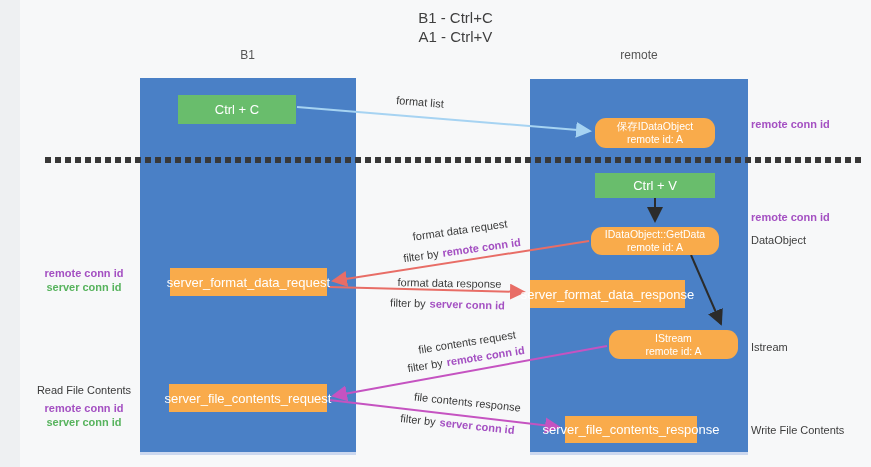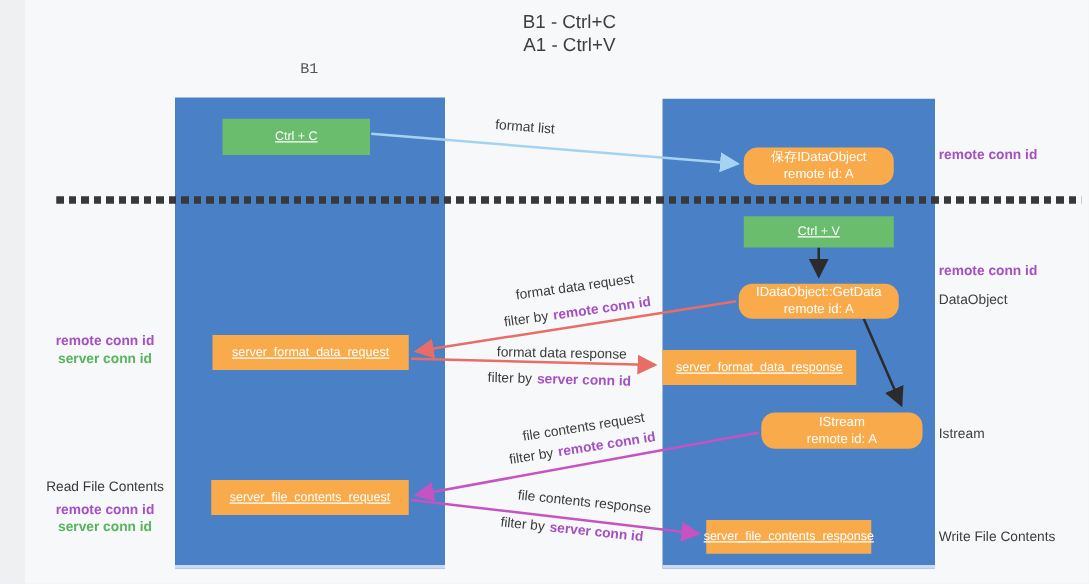--- a/index.html
+++ b/index.html
@@ -10,28 +10,28 @@
     font-family:"Liberation Sans", sans-serif;
     color:#3d3d3d;
     margin-left:20px;
   }
   .title { position:absolute; top:8px; left:0; width:871px; text-align:center;
            font-size:15px; line-height:19px; color:#3f3f3f; }
   .col { position:absolute; background:#4a80c6; border-bottom:3px solid #ccd8ef; }
   .col-left  { left:120px; top:78px; width:216px; height:377px; }
   .col-right { left:510px; top:79px; width:218px; height:376px; }
   .col-header { position:absolute; text-align:center; font-size:12px; line-height:15px; color:#555; }
-  .hdr-left  { left:140px; top:48px; width:175px;font-family:Liberation Mono, monospace; }
+  .hdr-left  { left:140px; top:48px; width:175px; }
   .hdr-right { left:530px; top:48px; width:178px; }
 
   .node { position:absolute; display:flex; flex-direction:column; align-items:center;
           justify-content:center; color:#fff; text-align:center; }
   .green  { background:#69bd6c; }
   .orange { background:#f9ab4b; }
-  .one-line { font-size:10px;text-decoration:underline; }
+  .one-line { font-size:13px; }
   .two-line { font-size:10.5px; line-height:13px;border-radius:11px; }
 
   .n-ctrlc { left:158px; top:95px;  width:118px; height:29px; }
   .n-save  { left:575px; top:118px; width:120px; height:30px; }
   .n-ctrlv { left:575px; top:173px; width:120px; height:25px; }
   .n-getdata { left:571px; top:227px; width:128px; height:28px; }
   .n-fmt-req  { left:150px; top:268px; width:157px; height:28px; }
   .n-fmt-resp { left:510px; top:280px; width:155px; height:28px; }
   .n-istream  { left:589px; top:330px; width:129px; height:29px; }
   .n-file-req  { left:149px; top:384px; width:158px; height:28px; }
@@ -60,20 +60,21 @@
 
   <div class="title">
     <div>B1 - Ctrl+C</div>
     <div>A1 - Ctrl+V</div>
   </div>
 
   <div class="col-header hdr-left">
     <div>B1</div>
   </div>
   <div class="col-header hdr-right">
+    <div>remote</div>
   </div>
 
   <div class="col col-left"></div>
   <div class="col col-right"></div>
 
   <div class="dashline"></div>
 
   <svg class="arrows">
     <defs>
       <marker id="mh-blue" markerWidth="9" markerHeight="9" refX="7" refY="4" orient="auto">

